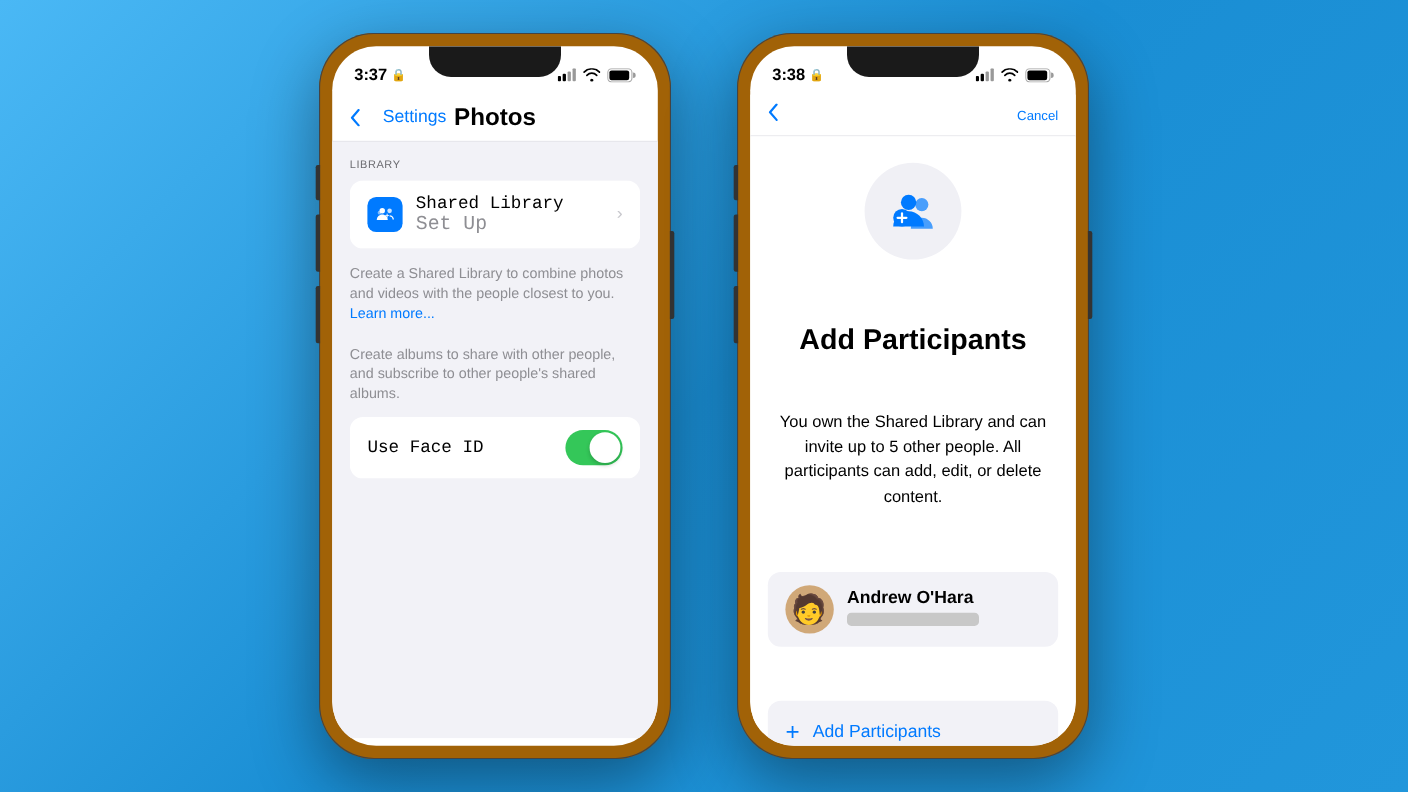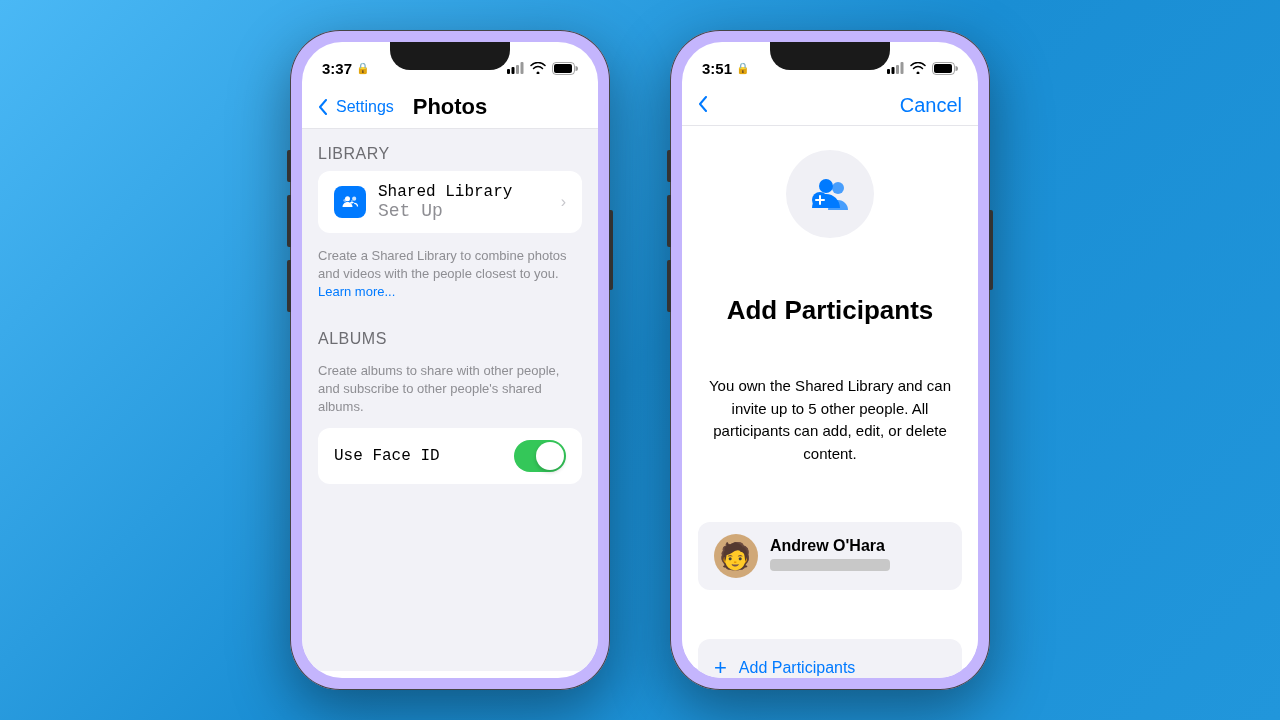--- a/index.html
+++ b/index.html
@@ -12,21 +12,21 @@
       justify-content: center;
       gap: 60px;
       font-family: -apple-system, 'SF Pro Display', 'SF Pro Text', 'Helvetica Neue', Arial, sans-serif;
       overflow: hidden;
     }
 
     
     .iphone {
       width: 320px;
       height: 660px;
-      background: #c4b5fd;
+      background: #a16207;
       border-radius: 50px;
       padding: 12px;
       position: relative;
       box-shadow: 0 20px 60px rgba(0,0,0,0.4), inset 0 0 0 1px #444;
     }
 
     .iphone-screen {
       width: 100%;
       height: 100%;
       background: #fff;
@@ -82,21 +82,21 @@
       border-bottom: 1px solid #e5e5ea;
     }
 
     .nav-back {
       position: absolute;
       left: 16px;
       color: #007aff;
       font-size: 16px;
       display: flex;
       align-items: center;
-      gap: 8px;
+      gap: 20px;
     }
 
     .nav-back svg {
       width: 10px;
       height: 16px;
     }
 
     .nav-title {
       font-size: 22px;
       font-weight: 600;
@@ -104,21 +104,21 @@
     }
 
     
     .content {
       overflow-y: auto;
       height: calc(100% - 44px - 50px);
       background: #f2f2f7;
     }
 
     .section-header {
-      font-size: 16px;
+      font-size: 10px;
       font-weight: 400;
       color: #6d6d72;
       text-transform: uppercase;
       letter-spacing: 0.5px;
       padding: 16px 16px 8px;
     }
 
     .settings-group {
       background: #fff;
       margin: 0;
@@ -222,21 +222,21 @@
       display: flex;
       align-items: center;
       justify-content: space-between;
       padding: 8px 16px;
       border-bottom: 1px solid #e5e5ea;
       background: #fff;
     }
 
     .nav-cancel {
       color: #007aff;
-      font-size: 20px;
+      font-size: 12px;
     }
 
     .nav-back-right {
       color: #007aff;
       font-size: 16px;
     }
 
     .participants-body {
       flex: 1;
       padding: 24px 16px 16px;
@@ -449,21 +449,20 @@
           </div>
           <div class="row-chevron">›</div>
         </div>
       </div>
 
       <div class="description-text">
         <span>Create a Shared Library to combine photos and videos with the people closest to you.</span>
         <span class="learn-more">Learn more...</span>
       </div>
 
-      <div class="section-header">ALBUMS</div>
 
       <div class="description-text">Create albums to share with other people, and subscribe to other people's shared albums.</div>
 
       <div class="settings-group">
         <div class="settings-row">
           <div class="row-text">
             <div class="row-title">Use Face ID</div>
           </div>
           <div class="toggle">
             <div class="toggle-thumb"></div>
@@ -480,21 +479,21 @@
 <div class="iphone">
   <div class="side-button-left"></div>
   <div class="side-button-left2"></div>
   <div class="side-button-left3"></div>
   <div class="side-button-right"></div>
   <div class="iphone-screen">
     <div class="notch"></div>
 
     <div class="status-bar">
       <div class="status-time">
-        <span>3:51</span>
+        <span>3:38</span>
         <span style="font-size:11px">🔒</span>
       </div>
       <div class="status-icons">
         <svg width="17" height="12" viewBox="0 0 17 12">
           <rect x="0" y="7" width="3" height="5" rx="1" fill="#000"></rect>
           <rect x="4.5" y="5" width="3" height="7" rx="1" fill="#000"></rect>
           <rect x="9" y="3" width="3" height="9" rx="1" fill="#000" opacity="0.4"></rect>
           <rect x="13.5" y="0" width="3" height="12" rx="1" fill="#000" opacity="0.4"></rect>
         </svg>
         <svg width="16" height="12" viewBox="0 0 16 12">

